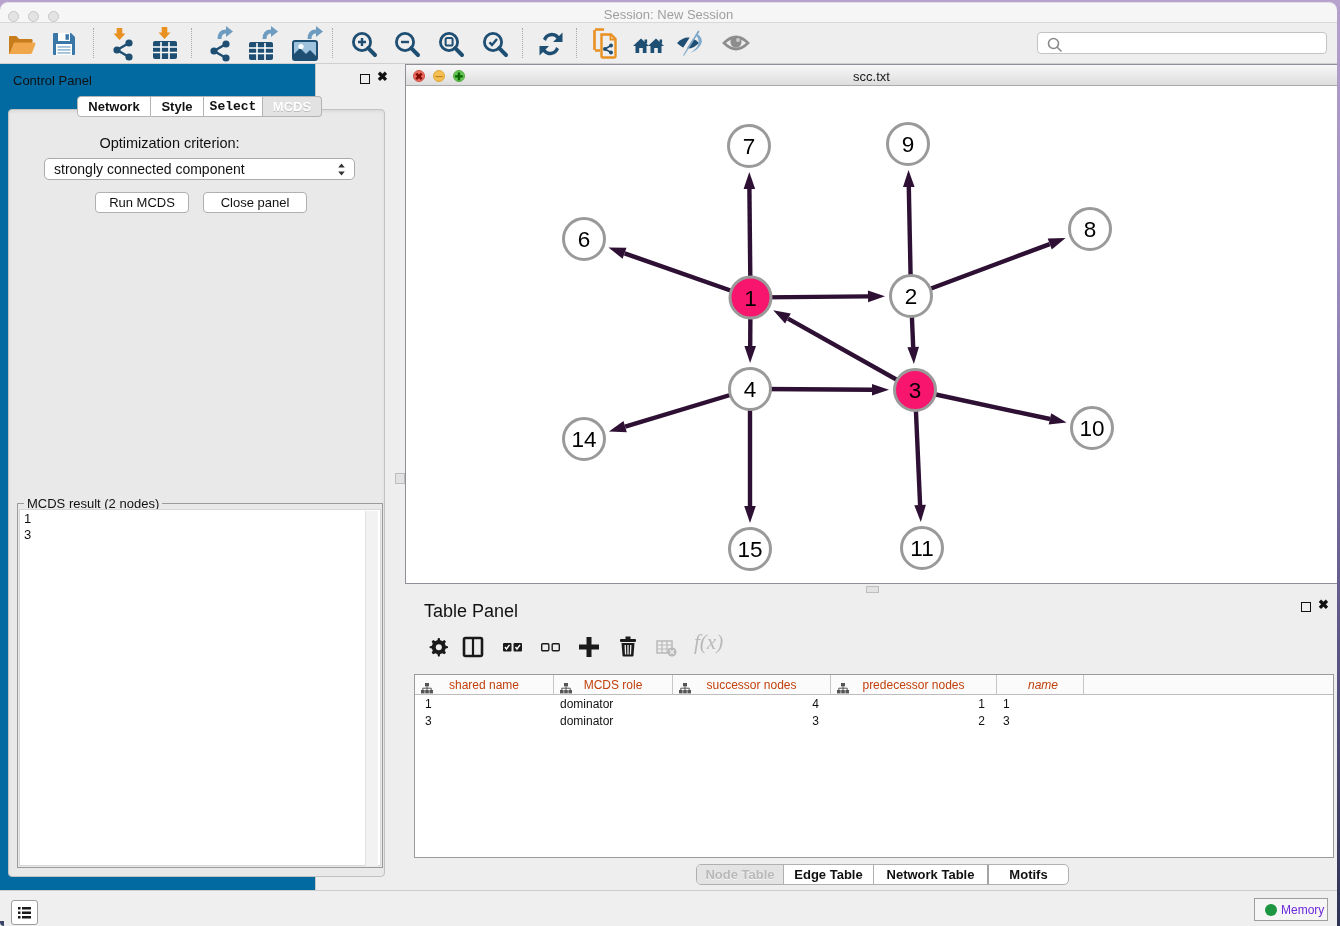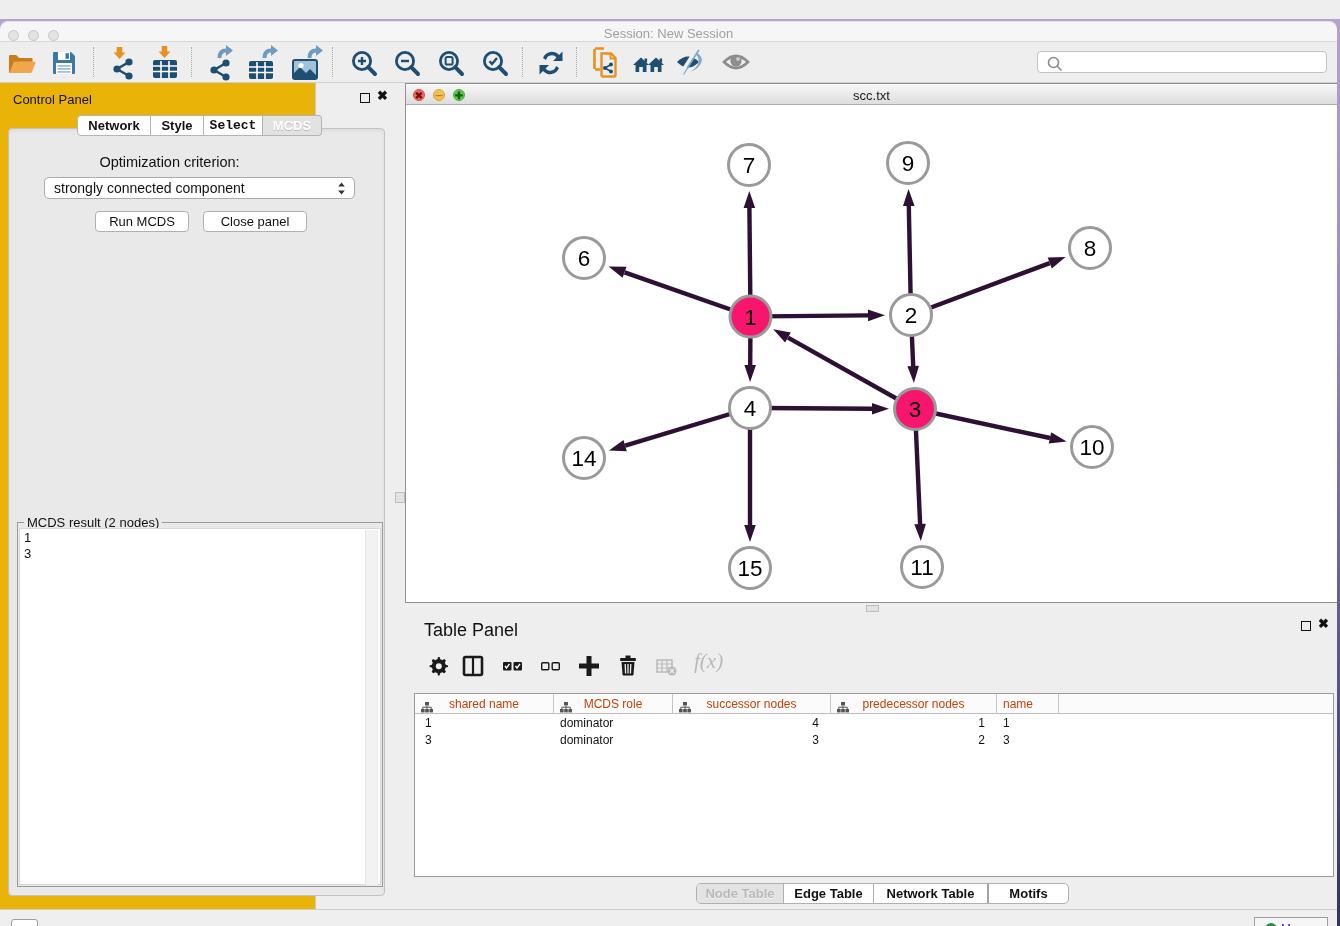--- a/index.html
+++ b/index.html
@@ -1,31 +1,31 @@
 <!DOCTYPE html>
 <html><head>
 <meta charset="utf-8">
 <style>
 * { margin:0; padding:0; box-sizing:border-box; }
 html,body { width:1340px; height:926px; overflow:hidden; }
 body { font-family:"Liberation Sans", sans-serif; background:#eeeeee; position:relative; }
-.abs { position:absolute;margin-top:19px; }
+.abs { position:absolute; }
 
 #wall-top { left:0; top:0; width:1340px; height:12px; background:#b7a1cd; }
 #wall-right { right:0; top:0; width:3px; height:926px; background:linear-gradient(#b7a1cd, #9c8cbd 30%, #5b5584 70%, #2e3354); }
 #titlebar { left:0; top:2px; width:1337px; height:21px; background:#f6f6f6; border-radius:8px 8px 0 0; border-top:1px solid #e4e0ea; border-bottom:1px solid #d8d8d8; }
 .tl-circle { position:absolute; top:8px; width:11px; height:11px; border-radius:50%; background:#e3e3e3; border:1px solid #c7c7c7; }
 #apptitle { position:absolute; top:4px; left:0; width:100%; text-align:center; font-size:13px; color:#9f9f9f; }
 
 #toolbar { left:0; top:23px; width:1337px; height:41px; background:#eeeeee; border-bottom:1px solid #cfcfcf; }
 .tbsep { position:absolute; top:5px; height:30px; width:0; border-left:1px dotted #aaaaaa; }
 .tbi { position:absolute; top:29px; }
 #searchbox { position:absolute; left:1037px; top:9px; width:290px; height:22px; background:#ffffff; border:1px solid #c3c3c3; border-radius:4px; }
 
-#cpanel { left:0; top:64px; width:316px; height:826px; background:#eab308; border-right:1px solid #c9c9c9; }
+#cpanel { left:0; top:64px; width:316px; height:826px; background:#0369a1; border-right:1px solid #c9c9c9; }
 #cp-title { position:absolute; left:13px; top:9px; font-size:13px; color:#111; }
 #cp-tabs { position:absolute; left:77px; top:32px; height:21px; display:flex; }
 .aquatab { height:21px; border:1px solid #b4b4b4; border-left:none; background:#ffffff; font-size:13px; font-weight:bold; color:#111; display:flex; align-items:center; justify-content:center; }
 .aquatab.first { border-left:1px solid #b4b4b4; border-radius:4px 0 0 4px; }
 .aquatab.last { border-radius:0 4px 4px 0; }
 .aquatab.sel { background:#e2e2e2; color:#ffffff; text-shadow:0 1px 0 #bbb; }
 #cp-pane { position:absolute; left:8px; top:45px; width:377px; height:768px; background:#e9e9e9; border:1px solid #c2c2c2; border-radius:4px; box-shadow:inset 0 2px 3px rgba(0,0,0,0.06); }
 #opt-label { position:absolute; left:12px; top:71px; width:100%; text-align:center; font-size:14.5px; color:#111; }
 #opt-select { position:absolute; left:44px; top:94px; width:311px; height:22px; background:#ffffff; border:1px solid #ababab; border-radius:5px; font-size:14px; color:#111; line-height:20px; padding-left:9px; }
 .cpbtn { position:absolute; top:128px; height:21px; background:#ffffff; border:1px solid #b0b0b0; border-radius:4px; font-size:13px; color:#111; text-align:center; line-height:19px; }
@@ -373,21 +373,21 @@
             </svg></span>successor nodes</div>
         <div class="thcell" style="left:416px; width:166px;"><span style="position:absolute; left:6px; top:4px;"><svg width="12" height="11" viewBox="0 0 12 11" style="vertical-align:-1px;">
               <g fill="#555">
                 <rect x="4" y="0" width="4" height="3.4"></rect>
                 <rect x="0" y="7" width="3.6" height="3.4"></rect>
                 <rect x="8.4" y="7" width="3.6" height="3.4"></rect>
                 <rect x="4.2" y="7" width="3.6" height="3.4"></rect>
               </g>
               <path d="M6 3.4 L6 5.2 M1.8 7 L1.8 5.2 L10.2 5.2 L10.2 7 M6 5.2 L6 7" stroke="#555" stroke-width="1" fill="none"></path>
             </svg></span>predecessor nodes</div>
-        <div class="thcell" style="left:563px; width:81px;">name</div>
+        <div class="thcell" style="left:588px; width:81px;font-style:italic;">name</div>
       </div>
 <div class="trow" style="top:21px;">
 <span class="tcell" style="left:10px;">1</span>
 <span class="tcell" style="left:145px;">dominator</span>
 <span class="tcell" style="left:390px; width:14px; text-align:right;">4</span>
 <span class="tcell" style="left:556px; width:14px; text-align:right;">1</span>
 <span class="tcell" style="left:588px;">1</span>
 </div>
 <div class="trow" style="top:38px;">
 <span class="tcell" style="left:10px;">3</span>

